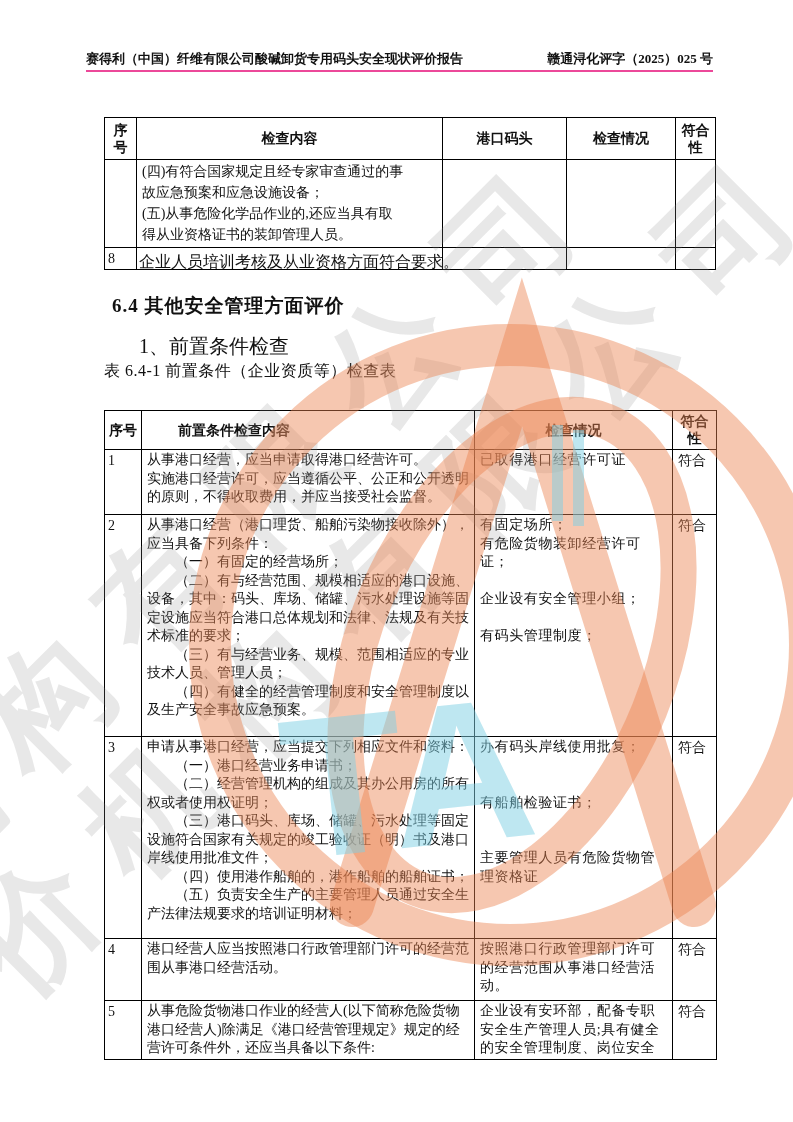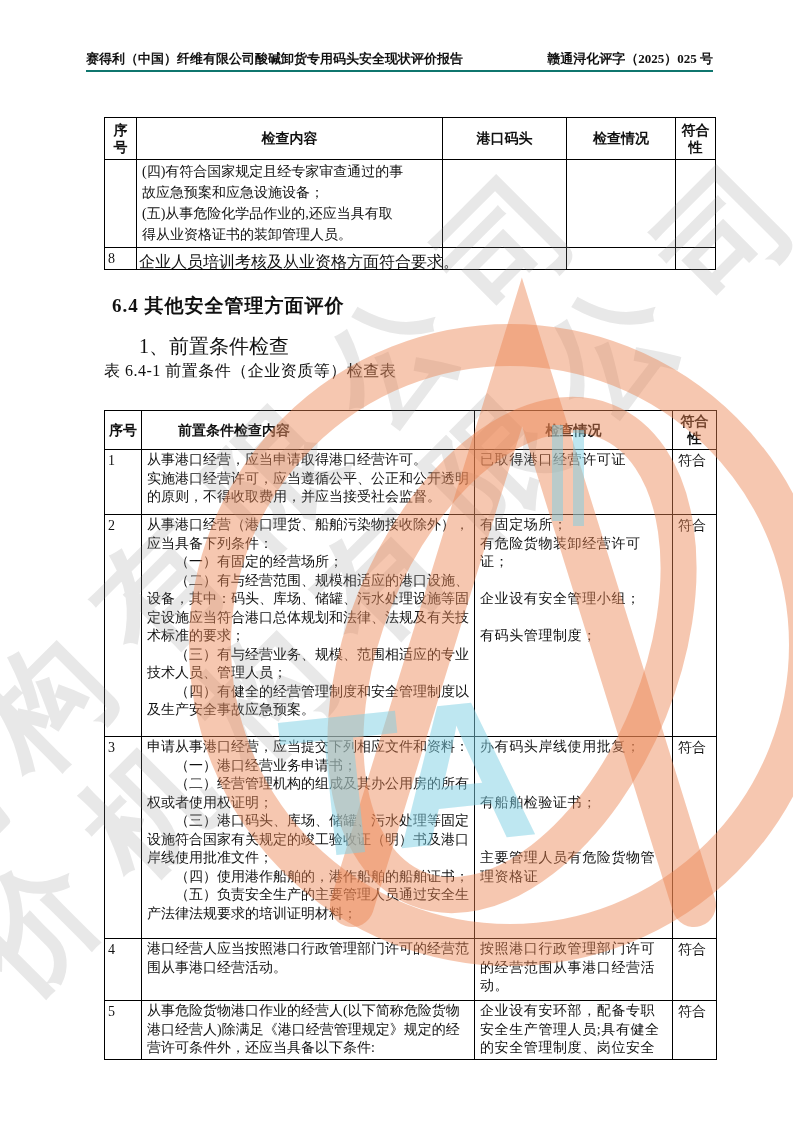--- a/index.html
+++ b/index.html
@@ -1,19 +1,19 @@
 <!DOCTYPE html>
 <html><head>
 <meta charset="utf-8">
 <style>
   html,body{margin:0;padding:0;background:#e8e8e8;}
   .page{position:relative;width:793px;height:1122px;background:#ffffff;margin:0 auto;
         font-family:"Liberation Serif","DejaVu Serif",serif;color:#111;overflow:hidden;}
   .doc-header{position:absolute;left:86px;right:80px;top:50px;display:flex;
-        justify-content:space-between;border-bottom:2px solid #0f766e;padding-bottom:2px;
+        justify-content:space-between;border-bottom:2px solid #ec4899;padding-bottom:2px;
         font-weight:bold;font-size:13px;white-space:nowrap;z-index:2;}
   table{border-collapse:collapse;table-layout:fixed;position:absolute;left:104px;z-index:2;background:transparent;margin-top:20px;}
   .t1{top:97px;width:611px;}
   .t2{top:390px;width:612px;}
   td,th{border:1px solid #000;vertical-align:top;padding:1px 5px;font-size:14px;line-height:19px;
         overflow:hidden;word-break:break-all;}
   th{text-align:center;vertical-align:middle;font-weight:bold;line-height:17px;padding:2px 2px;}
   th.h-left{text-align:left;padding-left:36px;}
   .pre{white-space:pre-wrap;}
   .t1 .c-content{padding-right:36px;line-height:21px;}

